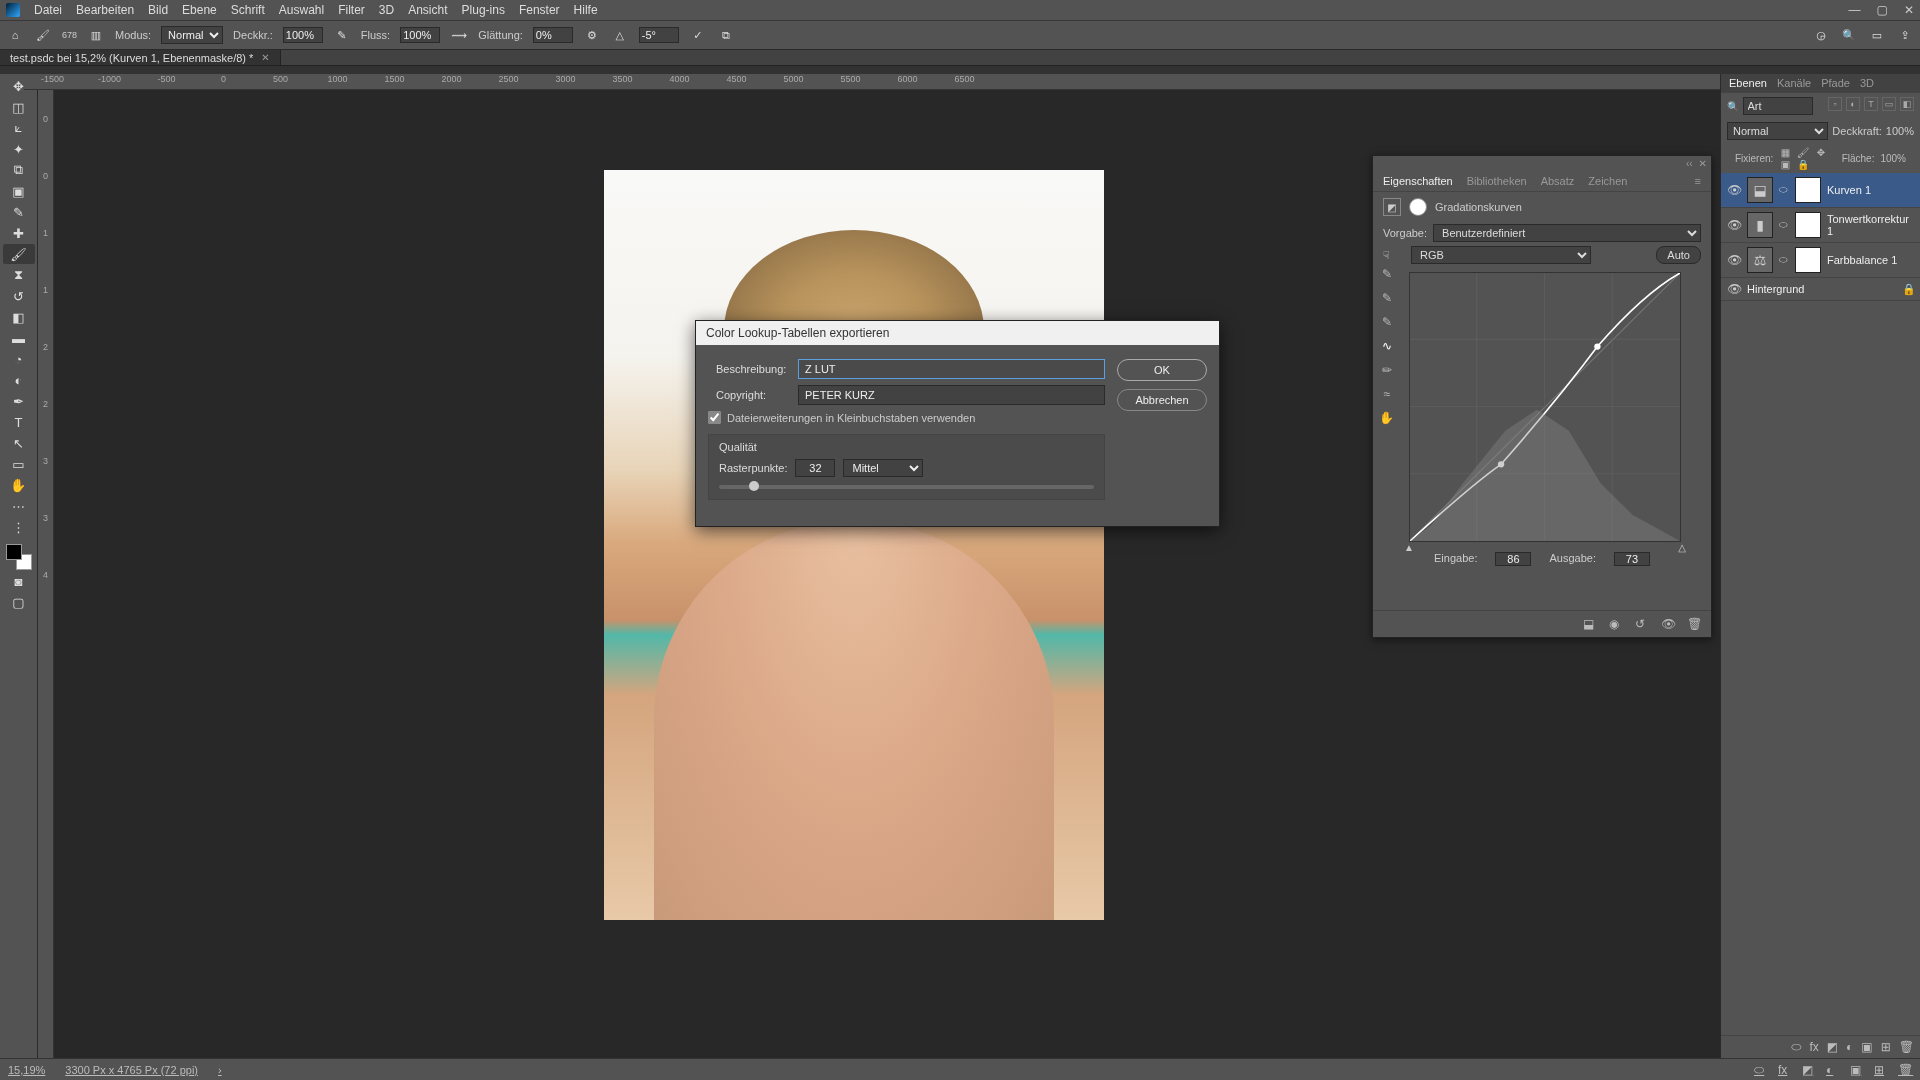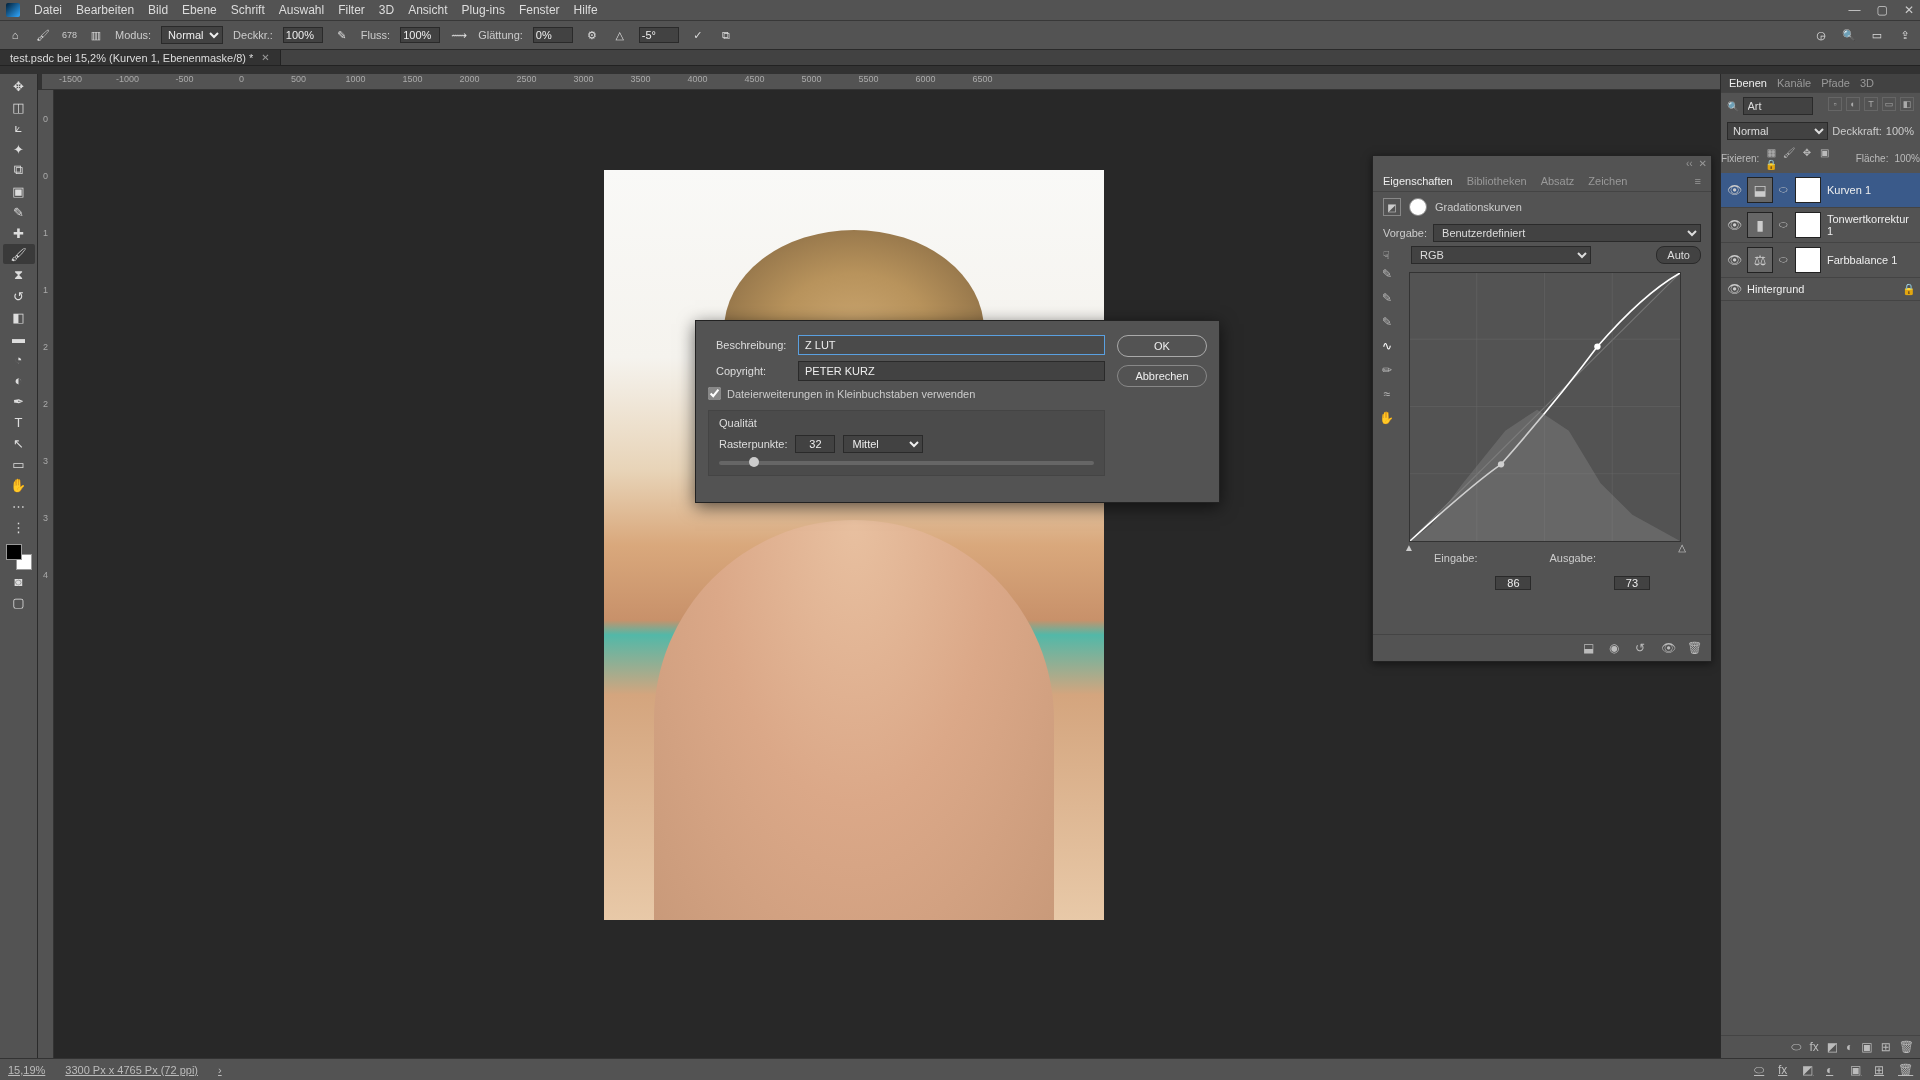--- a/index.html
+++ b/index.html
@@ -16,21 +16,21 @@
 .optionsbar { height: 30px; background: #535353; border-top: 1px solid #383838; border-bottom: 1px solid #2a2a2a; display: flex; align-items: center; padding: 0 6px; gap: 10px; font-size: 11px; }
 .optionsbar .icn { width: 18px; height: 18px; display:flex; align-items:center; justify-content:center; color:#ddd; }
 .optionsbar input[type=text] { width: 40px; background: #424242; border: 1px solid #2a2a2a; color: #eee; font-size: 11px; padding: 1px 2px; }
 .optionsbar select { background: #424242; border: 1px solid #2a2a2a; color: #eee; font-size: 11px; padding: 1px 2px; }
 .optionsbar .spacer { flex: 1; }
 
 
 .tabbar { height: 16px; background: #424242; display: flex; align-items: stretch; border-bottom: 1px solid #222; }
 .tabbar .tab { background: #323232; border-right: 1px solid #222; display: flex; align-items: center; padding: 0 10px; font-size: 11px; color: #ddd; gap: 8px; }
 .tabbar .tab .close { font-size: 10px; color: #999; }
-.ruler-h { position: absolute; top: 74px; left: 42px; right: 200px; height: 16px; background: #535353; border-bottom: 1px solid #333; display:flex; overflow:hidden; font-size:9px; color:#aaa; }
+.ruler-h { position: absolute; top: 74px; left: 24px; right: 200px; height: 16px; background: #535353; border-bottom: 1px solid #333; display:flex; overflow:hidden; font-size:9px; color:#aaa; }
 .ruler-h span { width: 57px; flex:none; text-align:center; border-right:0; }
 .ruler-v { position: absolute; top: 90px; left: 38px; width: 16px; bottom: 22px; background: #535353; border-right:1px solid #333; display:flex; flex-direction:column; font-size:9px; color:#aaa; overflow:hidden; }
 .ruler-v span { height:57px; flex:none; writing-mode: horizontal-tb; text-align:center; display:flex; align-items:center; justify-content:center; }
 
 
 .toolbox { position: absolute; top: 74px; left: 0; width: 38px; bottom: 22px; background: #535353; border-right: 1px solid #2a2a2a; display: flex; flex-direction: column; align-items: center; padding-top: 2px; gap: 1px; }
 .toolbox .tool { width: 32px; height: 20px; display:flex; align-items:center; justify-content:center; color:#ddd; font-size:13px; border-radius:2px; }
 .toolbox .tool.active { background: #3a3a3a; }
 .toolbox .swatch { margin-top: 6px; width: 26px; height: 26px; position: relative; }
 .toolbox .swatch .fg { position:absolute; top:0; left:0; width:16px; height:16px; background:#000; border:1px solid #999; }
@@ -52,36 +52,36 @@
 .props-panel .header .ic { width:18px; height:18px; border:1px solid #888; display:flex; align-items:center; justify-content:center; font-size:10px; }
 .props-panel .row { display:flex; align-items:center; gap:6px; padding:2px 10px; }
 .props-panel select { flex:1; background:#424242; border:1px solid #2a2a2a; color:#ddd; font-size:11px; padding:1px 4px; }
 .props-panel .btn { background:#424242; border:1px solid #2a2a2a; color:#ddd; padding:2px 10px; border-radius:8px; font-size:11px; }
 .props-panel .side-icons { position:absolute; left:6px; top:110px; display:flex; flex-direction:column; gap:8px; }
 .props-panel .side-icons span { width:16px; height:16px; color:#bbb; font-size:12px; display:flex; align-items:center; justify-content:center; }
 .props-panel .side-icons span.active { color:#fff; }
 .props-panel .curve-area { margin: 6px 30px 6px 36px; height: 270px; background: #535353; position:relative; border:1px solid #333; }
 .props-panel .curve-area svg { width:100%; height:100%; }
 .props-panel .io { display:flex; gap:18px; padding:4px 0; justify-content:center; font-size:11px; }
-.props-panel .io input { width:36px; background:#424242; border:1px solid #2a2a2a; color:#eee; text-align:center; font-size:11px;margin-top:24px; }
+.props-panel .io input { width:36px; background:#424242; border:1px solid #2a2a2a; color:#eee; text-align:center; font-size:11px; }
 .props-panel .footer { display:flex; gap:10px; justify-content:flex-end; padding:6px 8px; border-top:1px solid #444; margin-top:40px; }
 .props-panel .footer span { width:16px; height:14px; color:#bbb; font-size:12px; }
 
 
 .right-dock { position: absolute; right: 0; top: 74px; width: 200px; bottom: 22px; background: #535353; border-left:1px solid #2a2a2a; display:flex; flex-direction:column; }
 .right-dock .tabs { display:flex; gap:10px; padding:3px 8px; font-size:11px; border-bottom:1px solid #444; background:#424242; }
 .right-dock .tabs span { color:#999; }
 .right-dock .tabs span.active { color:#eee; }
 .right-dock .search { padding:4px 6px; }
 .right-dock .search input { width:70px; background:#424242; border:1px solid #2a2a2a; color:#ddd; font-size:11px; padding:2px 4px; }
 .right-dock .search .filters { float:right; display:flex; gap:4px; }
 .right-dock .search .filters span { width:14px; height:14px; border:1px solid #666; font-size:9px; display:flex; align-items:center; justify-content:center; color:#aaa; }
 .right-dock .blendrow { display:flex; align-items:center; padding:3px 6px; gap:4px; }
 .right-dock select { background:#424242; border:1px solid #2a2a2a; color:#ddd; font-size:11px; flex:1; padding:1px; }
-.right-dock .lockrow { display:flex; align-items:center; padding:3px 0; gap:6px; font-size:10px; color:#bbb; }
+.right-dock .lockrow { display:flex; align-items:center; padding:3px 14px; gap:6px; font-size:10px; color:#bbb; }
 .right-dock .lockrow .icons span { width:12px; height:12px; display:inline-flex; align-items:center; justify-content:center; margin-right:3px; }
 .right-dock .layers { flex:1; overflow:auto; }
 .right-dock .layer { display:flex; align-items:center; gap:6px; padding:4px 6px; border-bottom:1px solid #444; }
 .right-dock .layer.active { background:#3a5a8a; }
 .right-dock .layer .eye { width:14px; font-size:12px; color:#ccc; }
 .right-dock .layer .thumb { width:26px; height:26px; background:#888; border:1px solid #222; }
 .right-dock .layer .thumb.white { background:#fff; }
 .right-dock .layer .thumb.curves { background:#666; display:flex; align-items:center; justify-content:center; font-size:14px; }
 .right-dock .layer .link { width:10px; color:#ccc; font-size:10px; }
 .right-dock .layer .name { flex:1; font-size:11px; color:#eee; }
@@ -378,20 +378,21 @@
     <span>fx</span>
     <span>◩</span>
     <span>◐</span>
     <span>▣</span>
     <span>⊞</span>
     <span>🗑</span>
   </div>
 </div>
 
 <div class="dialog">
+  <div class="titlebar">Color Lookup-Tabellen exportieren</div>
   <div class="body">
     <div class="form">
       <div class="form-row">
         <label>Beschreibung:</label>
         <input type="text" class="focused" value="Z LUT" style="">
       </div>
       <div class="form-row">
         <label>Copyright:</label>
         <input type="text" value="PETER KURZ" style="">
       </div>

